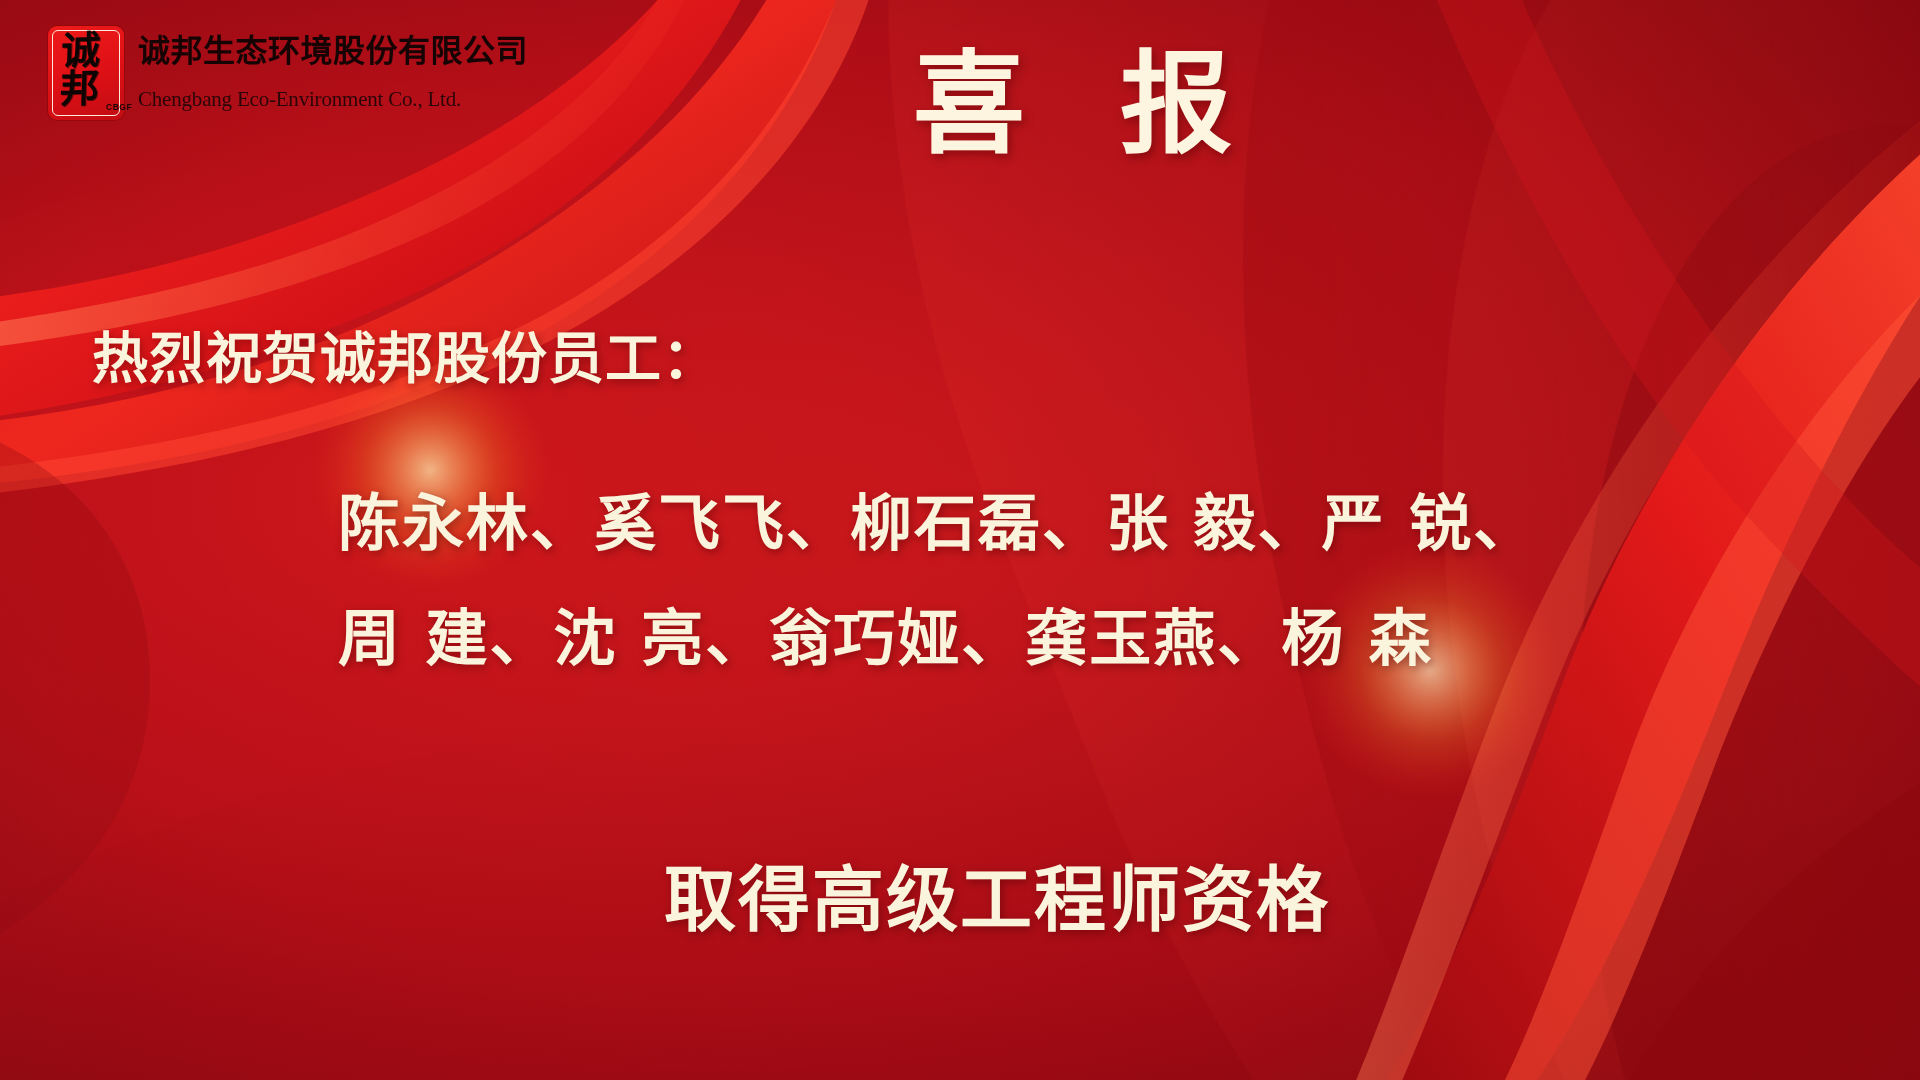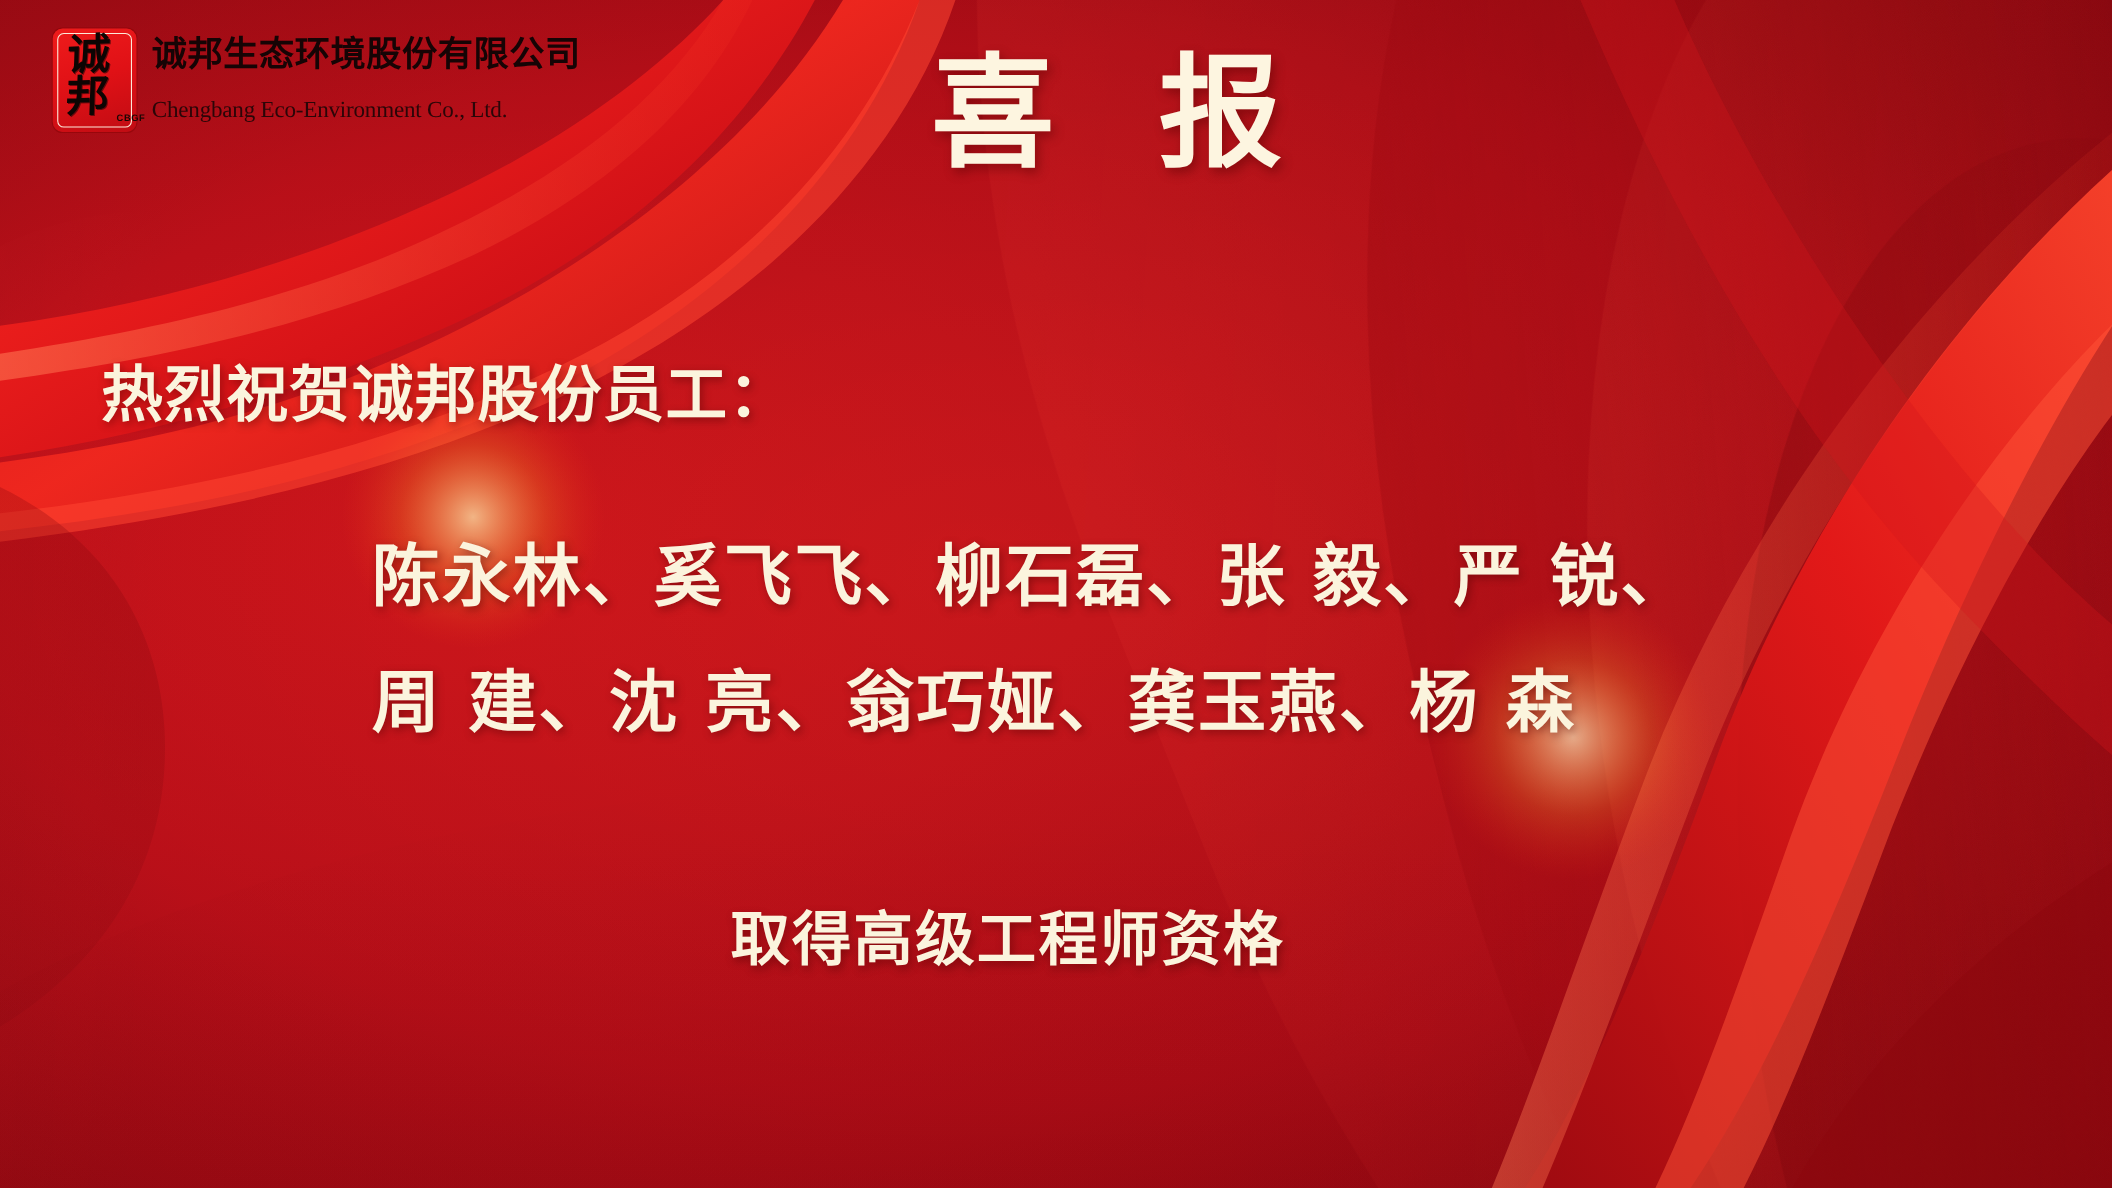--- a/index.html
+++ b/index.html
@@ -136,41 +136,41 @@
     font-family: "Liberation Sans", sans-serif;
     font-weight: 700;
     font-size: 8.5px;
     line-height: 1.18;
     letter-spacing: 0.5px;
     text-align: right;
   }
   .logo-names { line-height: 1.06; }
   .logo-cn {
     color: #160405;
-    font-family: Liberation Mono, monospace;
+    font-family: Liberation Sans, sans-serif;
     font-weight: 700;
     font-size: 32px;
     letter-spacing: 0.5px;
     white-space: nowrap;
   }
   .logo-en {
     color: #2a0608;
     font-family: "Liberation Serif", "DejaVu Serif", serif;
     font-size: 21px;
     letter-spacing: -0.2px;
     white-space: nowrap;
     margin-top: 19px;
   }
 
   
   .headline {
     position: absolute;
-    left: 796px; top: 38px;
+    left: 840px; top: 38px;
     width: 420px;
-    text-align: center;
+    text-align: right;
     color: #fdf5e0;
     font-family: "DejaVu Serif", "Liberation Serif", serif;
     font-weight: 700;
     font-size: 112px;
     line-height: 1.18;
     letter-spacing: 28px;
     text-indent: 28px;
     text-shadow: 3px 4px 10px rgba(80,0,0,0.45);
     z-index: 20;
     white-space: nowrap;
@@ -198,22 +198,22 @@
     letter-spacing: 2px;
   }
   .names-2 {
     position: absolute;
     left: 338px; top: 588px;
     font-size: 62px;
     letter-spacing: 2px;
   }
   .award {
     position: absolute;
-    left: 664px; top: 810px;
-    font-size: 54px;
+    left: 664px; top: 841px;
+    font-size: 72px;
     letter-spacing: 2px;
   }
 </style>
 </head>
 <body>
 
 <div id="poster">
 
   <div class="bg-layer vignette"></div>
   <div class="bg-layer">

